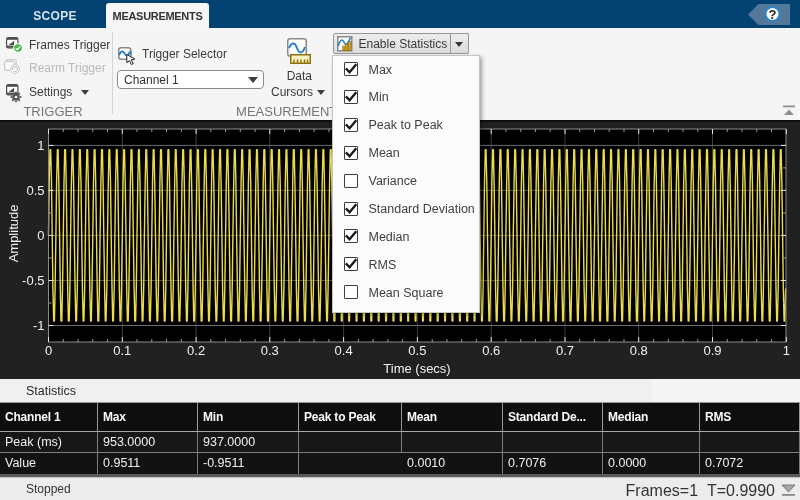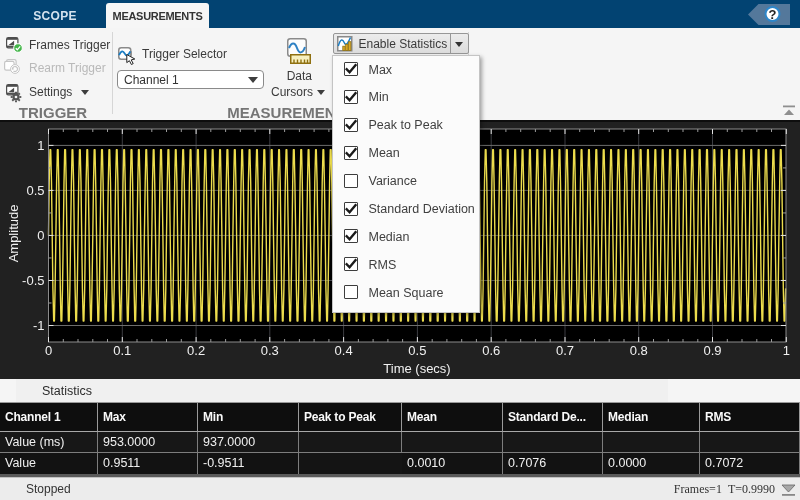--- a/index.html
+++ b/index.html
@@ -4,45 +4,45 @@
 html,body { width:800px; height:500px; font-family:"Liberation Sans",sans-serif; overflow:hidden; background:#f5f5f5; position:relative; }
 .abs { position:absolute; }
 
 #tabbar { position:absolute; top:0; left:0; width:800px; height:28px; background:#024372; }
 #scopetab { position:absolute; left:20px; top:0; width:70px; height:28px; line-height:32px; text-align:center; color:#d4e2ee; font-size:12px; font-weight:700; letter-spacing:.3px; }
 #meastab { position:absolute; left:106px; top:3px; width:103px; height:25px; background:#f6f6f6; border-radius:3px 3px 0 0; line-height:26px; text-align:center; color:#333; font-size:11px; font-weight:700; letter-spacing:-0.3px; }
 
 #toolbar { position:absolute; top:28px; left:0; width:800px; height:92px; background:#f5f5f5; }
 .sep { position:absolute; top:4px; width:1px; height:82px; background:#d6d6d6; }
 .btntext { position:absolute; font-size:12px; color:#3a3a3a; white-space:nowrap; }
-.seclabel { position:absolute; font-size:15px; color:#757575; text-align:center;font-weight:bold; }
+.seclabel { position:absolute; font-size:13px; color:#757575; text-align:center; }
 .caret { position:absolute; width:0; height:0; border-left:4.5px solid transparent; border-right:4.5px solid transparent; border-top:5px solid #3d3d3d; }
 #chandrop { position:absolute; left:117px; top:41.5px; width:147px; height:19.5px; background:#fff; border:1px solid #8a8a8a; border-radius:4px; font-size:12px; color:#333; line-height:18px; padding-left:6px; }
 #sigbtn { position:absolute; left:332.5px; top:5px; width:136px; height:21px; background:linear-gradient(#ececec,#dcdcdc); border:1px solid #979797; border-radius:2px; }
 #sigbtn .t { position:absolute; left:25px; top:0; line-height:20px; font-size:12px; color:#3a3a3a; }
 #sigdiv { position:absolute; left:116px; top:0; width:1px; height:19px; background:#979797; }
 
 #plot { position:absolute; top:120px; left:0; width:800px; height:259px; background:#212121; }
 
 #menu { position:absolute; left:331.5px; top:54.5px; width:148px; height:258px; background:#fbfbfb; border:1px solid #c4c4c4; box-shadow:2px 2px 4px rgba(0,0,0,.35); z-index:50; }
 .mitem { position:absolute; left:0; height:14px; width:100%; }
 .cb { position:absolute; left:11px; top:0; width:14px; height:14px; background:#fff; border:1.5px solid #3d3d3d; border-radius:1px; }
 .cb svg { position:absolute; left:-1px; top:-1px; }
 .mtext { position:absolute; left:36px; top:0.5px; font-size:12.5px; color:#3f3f3f; white-space:nowrap; }
 
-#statstrip { position:absolute; top:379px; left:16px; width:652px; height:23px; background:#f0f0f0; }
+#statstrip { position:absolute; top:379px; left:0; width:652px; height:23px; background:#f0f0f0; }
 #statstrip span { position:absolute; left:26px; top:5px; font-size:12.5px; color:#2b2b2b; }
 #tbl { position:absolute; top:402px; left:0; width:800px; height:72px; background:#141414; border-top:1px solid #9a9a9a; }
 .th { position:absolute; top:0; height:29px; background:#0e0e0e; border-right:1px solid #9a9a9a; border-bottom:1px solid #a8a8a8; color:#fafafa; font-size:12px; font-weight:700; letter-spacing:-0.2px; line-height:28px; padding-left:5px; }
 .td1 { position:absolute; top:29px; height:21px; background:#171717; border-right:1px solid #7d7d7d; border-bottom:1px solid #7d7d7d; color:#f0f0f0; font-size:12.5px; line-height:20px; padding-left:5px; }
 .td2 { position:absolute; top:50px; height:22px; background:#121212; border-right:1px solid #7d7d7d; color:#f0f0f0; font-size:12.5px; line-height:21px; padding-left:5px; }
 #tblbot { position:absolute; top:474px; left:0; width:800px; height:3px; background:#5a5a5a; }
 #statusbar { position:absolute; top:477px; left:0; width:800px; height:23px; background:#ececec; border-top:1px solid #c2c2c2; }
 #statusbar .l { position:absolute; left:26px; top:4px; font-size:12px; color:#333; }
-#statusbar .r { position:absolute; right:25px; top:4px; font-size:12px; color:#333;font-family:Liberation Serif, serif; }
+#statusbar .r { position:absolute; right:25px; top:4px; font-size:16px; color:#333; }
 </style></head><body>
 
 <div id="tabbar">
   <div id="scopetab">SCOPE</div>
   <div id="meastab">MEASUREMENTS</div>
   <svg class="abs" style="left:746px;top:3px" width="46" height="23" viewBox="0 0 46 23">
     <polygon points="2,11.5 12.5,1 44,1 44,22 12.5,22" fill="#54789b"></polygon>
     <circle cx="26.5" cy="11" r="7" fill="#fff" stroke="#2e86c9" stroke-width="2"></circle>
     <text x="26.5" y="15.5" text-anchor="middle" font-size="13" font-weight="700" fill="#222">?</text>
   </svg>
@@ -400,21 +400,21 @@
   </div>
 <div id="tbl">
   <div class="th" style="left:0px;width:98px">Channel 1</div>
     <div class="th" style="left:98px;width:100px">Max</div>
     <div class="th" style="left:198px;width:101px">Min</div>
     <div class="th" style="left:299px;width:103px">Peak to Peak</div>
     <div class="th" style="left:402px;width:101px">Mean</div>
     <div class="th" style="left:503px;width:100px">Standard De...</div>
     <div class="th" style="left:603px;width:97px">Median</div>
     <div class="th" style="left:700px;width:100px">RMS</div>
-  <div class="td1" style="left:0px;width:98px">Value (ms)</div>
+  <div class="td1" style="left:0px;width:98px">Peak (ms)</div>
     <div class="td1" style="left:98px;width:100px">953.0000</div>
     <div class="td1" style="left:198px;width:101px">937.0000</div>
     <div class="td1" style="left:299px;width:103px"></div>
     <div class="td1" style="left:402px;width:101px"></div>
     <div class="td1" style="left:503px;width:100px"></div>
     <div class="td1" style="left:603px;width:97px"></div>
     <div class="td1" style="left:700px;width:100px"></div>
   <div class="td2" style="left:0px;width:98px">Value</div>
     <div class="td2" style="left:98px;width:100px">0.9511</div>
     <div class="td2" style="left:198px;width:101px">-0.9511</div>

